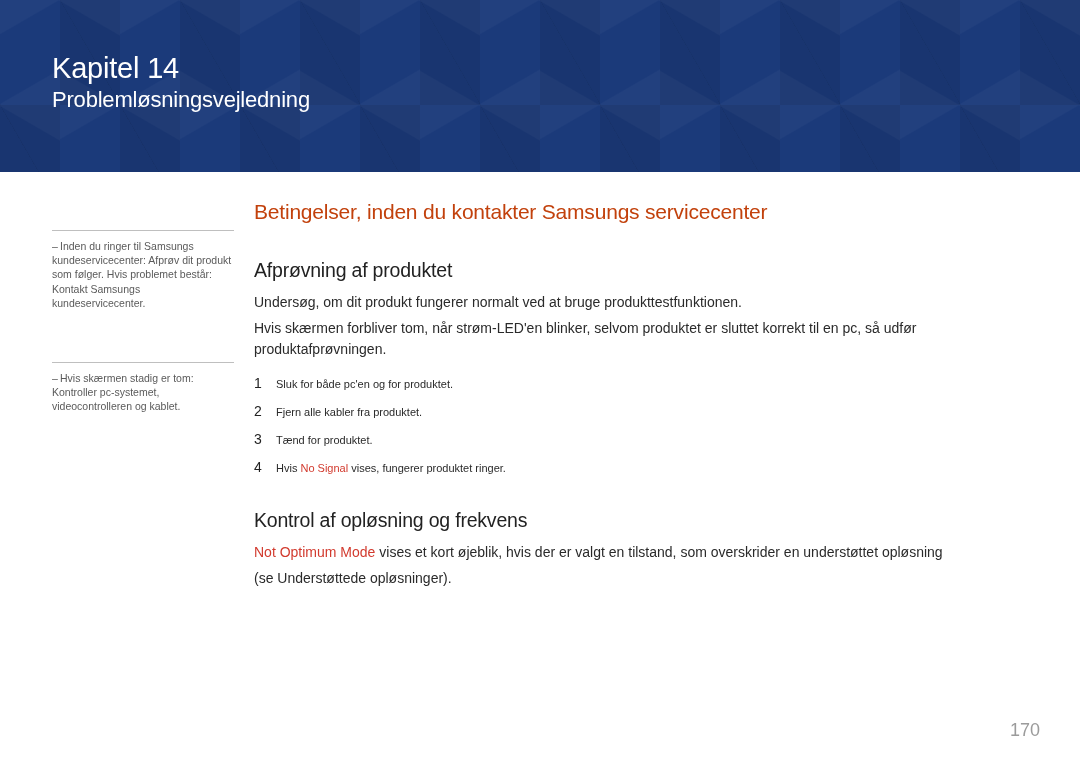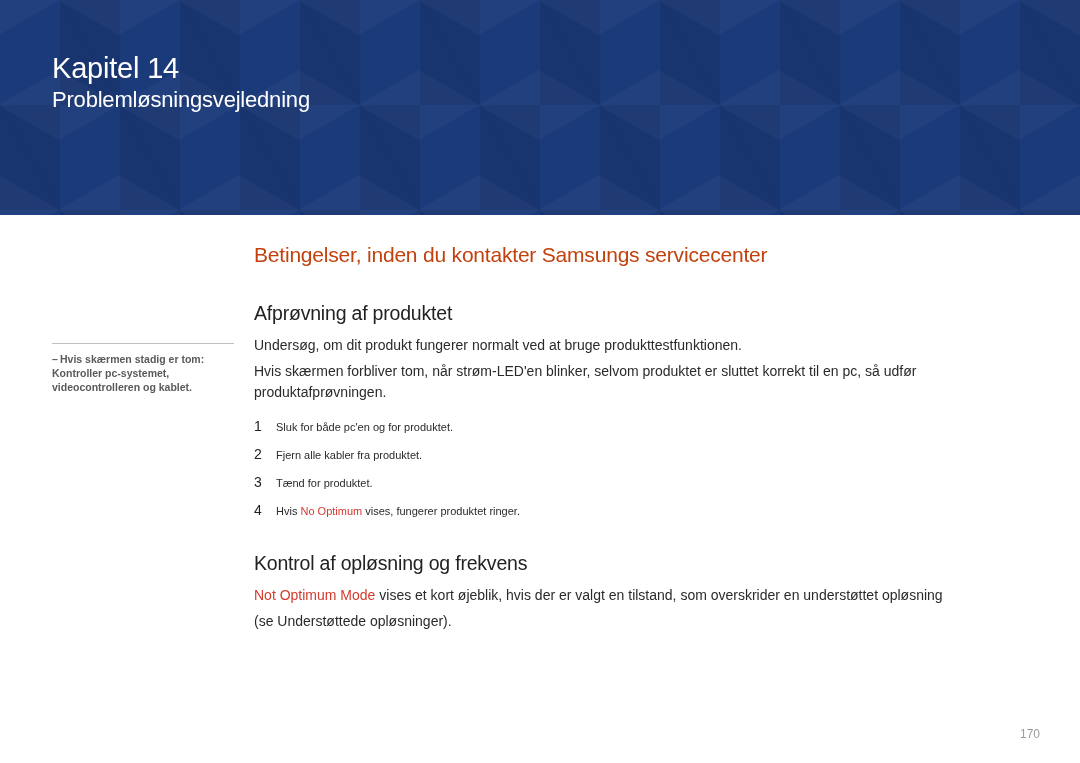--- a/index.html
+++ b/index.html
@@ -6,21 +6,21 @@
   body {
     font-family: Arial, Helvetica, sans-serif;
     width: 1080px;
     height: 763px;
     background: #ffffff;
     position: relative;
     overflow: hidden;
   }
   .header-banner {
     width: 100%;
-    height: 215px;
+    height: 172px;
     background: #1b3a7a;
     background-image:
       linear-gradient(30deg, rgba(255,255,255,0.03) 12%, transparent 12.5%, transparent 87%, rgba(255,255,255,0.03) 87.5%, rgba(255,255,255,0.03)),
       linear-gradient(150deg, rgba(255,255,255,0.03) 12%, transparent 12.5%, transparent 87%, rgba(255,255,255,0.03) 87.5%, rgba(255,255,255,0.03)),
       linear-gradient(30deg, rgba(255,255,255,0.03) 12%, transparent 12.5%, transparent 87%, rgba(255,255,255,0.03) 87.5%, rgba(255,255,255,0.03)),
       linear-gradient(150deg, rgba(255,255,255,0.03) 12%, transparent 12.5%, transparent 87%, rgba(255,255,255,0.03) 87.5%, rgba(255,255,255,0.03)),
       linear-gradient(60deg, rgba(0,0,0,0.08) 25%, transparent 25.5%, transparent 75%, rgba(0,0,0,0.08) 75%, rgba(0,0,0,0.08)),
       linear-gradient(60deg, rgba(0,0,0,0.08) 25%, transparent 25.5%, transparent 75%, rgba(0,0,0,0.08) 75%, rgba(0,0,0,0.08));
     background-size: 120px 210px;
     background-position: 0 0, 0 0, 60px 105px, 60px 105px, 0 0, 60px 105px;
@@ -48,21 +48,21 @@
     flex: 0 0 182px;
     font-size: 10.5px;
     line-height: 1.35;
     color: #5a5a5a;
   }
   .sidenote {
     border-top: 1px solid #bfbfbf;
     padding-top: 8px;
   }
   .sidenote.first { margin-top: 30px; }
-  .sidenote.second { margin-top: 100px; font-weight: bold; }
+  .sidenote.second { margin-top: 52px; }
   .sidenote .dash { display:inline-block; width:8px; }
   .main {
     flex: 1;
     padding-left: 20px;
   }
   .section-heading {
     color: #c2410c;
     font-size: 21px;
     font-weight: 400;
     letter-spacing: -0.2px;
@@ -97,36 +97,39 @@
     flex: 0 0 22px;
     font-size: 14px;
     color: #222;
     font-weight: 400;
   }
   .red { color: #d23a2e; font-weight: 500; }
   .page-number {
     position: absolute;
     right: 40px;
     bottom: 22px;
-    font-size: 12px;
+    font-size: 18px;
     color: #9b9b9b;
     font-weight: 300;
   }
 </style>
 </head>
 <body>
 
 <div class="header-banner">
   <div class="chapter-line">Kapitel 14</div>
   <div class="chapter-title">Problemløsningsvejledning</div>
 </div>
 
 <div class="page-body">
 
   <aside class="sidebar">
+    <div class="sidenote first">
+      <span class="dash">–</span><span>Inden du ringer til Samsungs kundeservicecenter: Afprøv dit produkt som følger. Hvis problemet består: Kontakt Samsungs kundeservicecenter.</span>
+    </div>
     <div class="sidenote second">
       <span class="dash">–</span><span>Hvis skærmen stadig er tom: Kontroller pc-systemet, videocontrolleren og kablet.</span>
     </div>
   </aside>
 
   <main class="main">
     <h1 class="section-heading">Betingelser, inden du kontakter Samsungs servicecenter</h1>
 
     <h2 class="subheading">Afprøvning af produktet</h2>
     <p class="body-text">Undersøg, om dit produkt fungerer normalt ved at bruge produkttestfunktionen.</p>
@@ -141,21 +144,21 @@
         <div class="step-num">2</div>
         <div>Fjern alle kabler fra produktet.</div>
       </div>
       <div class="step-row">
         <div class="step-num">3</div>
         <div>Tænd for produktet.</div>
       </div>
       <div class="step-row">
         <div class="step-num">4</div>
         <div>
-          <span>Hvis </span><span class="red">No Optimum</span><span> vises, fungerer produktet ringer.</span>
+          <span>Hvis </span><span class="red">No Signal</span><span> vises, fungerer produktet ringer.</span>
         </div>
       </div>
     </div>
 
     <h2 class="subheading second">Kontrol af opløsning og frekvens</h2>
     <p class="body-text">
       <span class="red">Not Optimum Mode</span><span> vises et kort øjeblik, hvis der er valgt en tilstand, som overskrider en understøttet opløsning</span>
     </p>
     <p class="body-text">(se Understøttede opløsninger).</p>
   </main>

